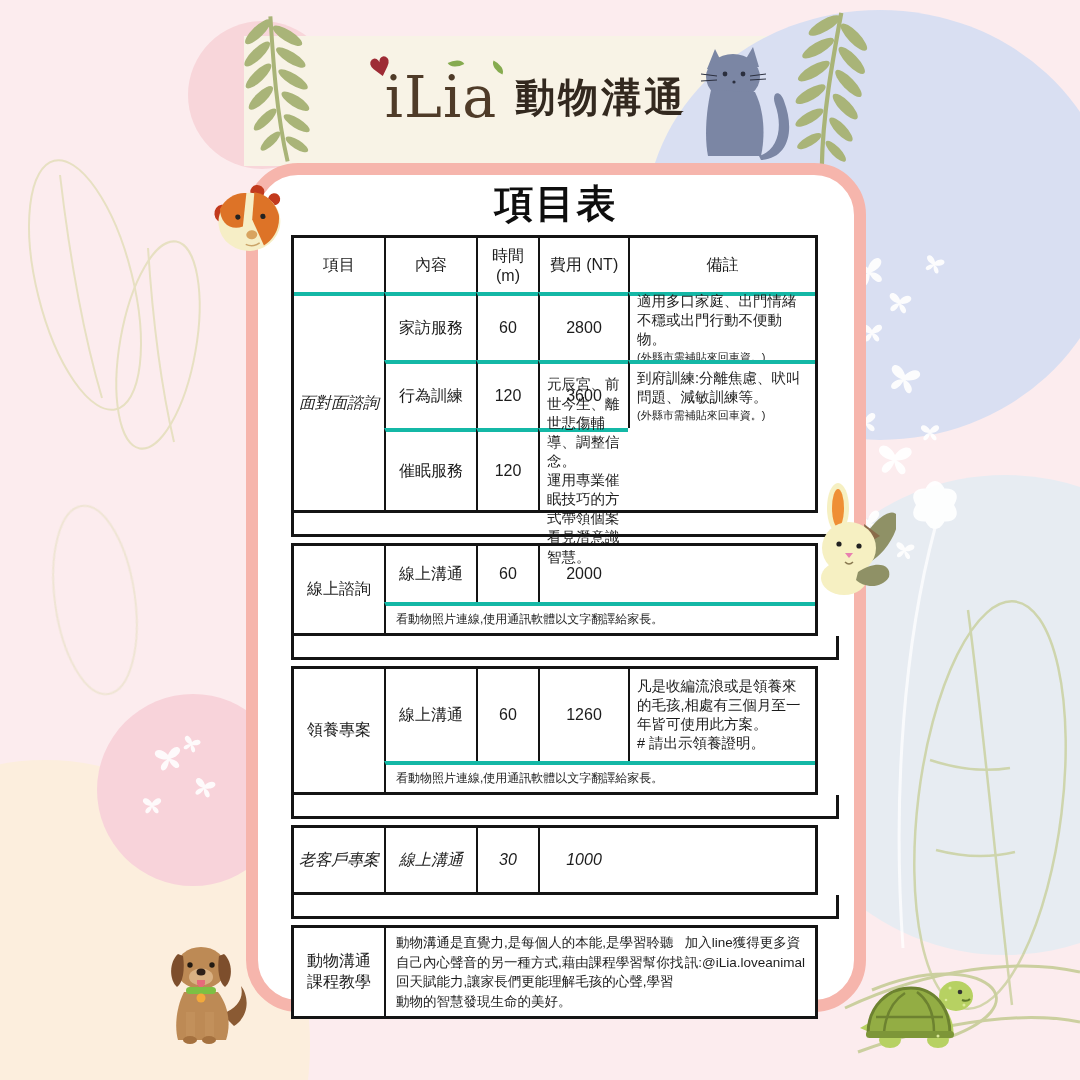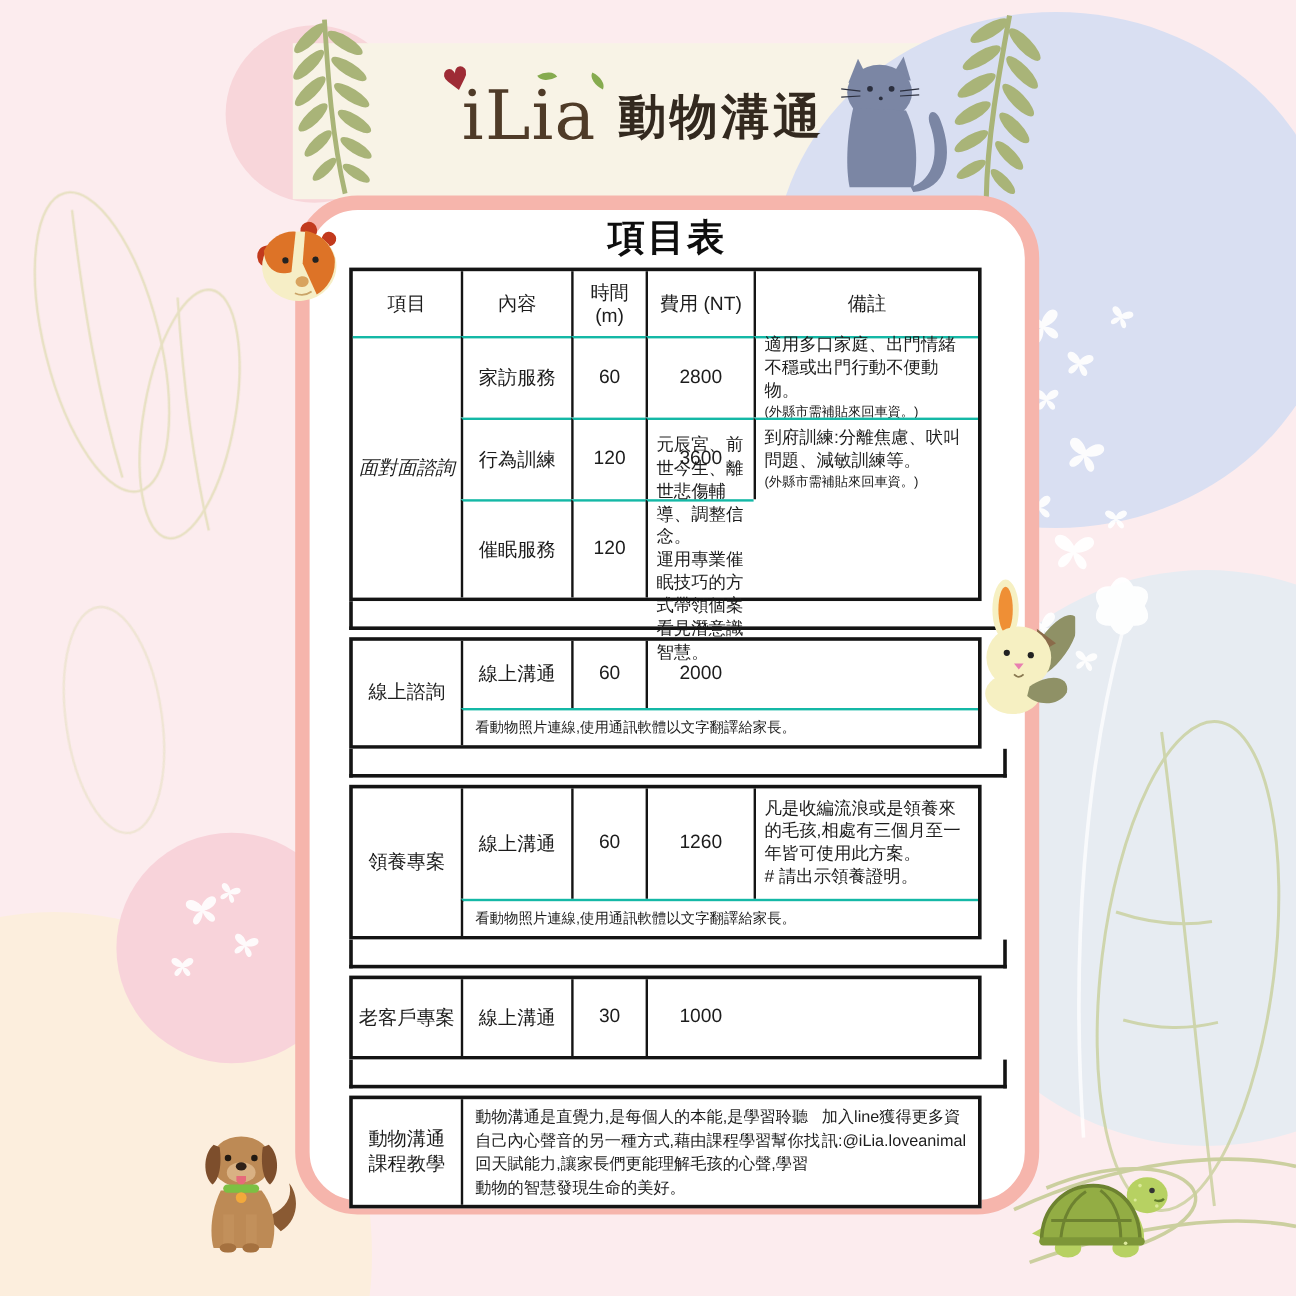--- a/index.html
+++ b/index.html
@@ -20,35 +20,35 @@
     transform:rotate(-14deg);font-family:"DejaVu Sans",sans-serif;}
   .sprout{position:absolute;width:14px;height:9px;background:#86ab4f;
     border-radius:0 100% 0 100%;}
   .sprout.s1{top:-10px;left:64px;transform:rotate(-30deg);}
   .sprout.s2{top:-6px;right:-8px;transform:rotate(25deg);}
   .brand-cjk{font-size:40px;font-weight:700;color:#33291f;letter-spacing:3px;}
 
   
   .card{position:absolute;left:246px;top:163px;width:620px;height:849px;z-index:2;
     background:#fff;border:12px solid #f6b5ac;border-radius:52px;box-sizing:border-box;}
-  .card-title{text-align:center;font-size:31px;font-weight:700;color:#0e0e0e;
+  .card-title{text-align:center;font-size:39px;font-weight:700;color:#0e0e0e;
     margin:2px 0 4px 0;letter-spacing:2px;}
 
   
   .tbl{width:548px;margin:0 0 0 33px;}
   .sec{display:grid;grid-template-columns:90px 92px 62px 90px 1fr;
     border:3px solid #141414;box-sizing:border-box;width:527px;background:#fff;}
   .grid-a{grid-template-rows:54px 68px 68px 82px;}
   .grid-b{grid-template-rows:56px 31px;}
   .grid-c{grid-template-rows:92px 31px;}
-  .grid-d{grid-template-rows:64px;}
+  .grid-d{grid-template-rows:64px;font-style:italic;}
   .grid-e{grid-template-columns:90px 1fr;grid-template-rows:88px;}
   .grid-a .cat-cell{grid-row:2 / span 3;grid-column:1;font-style:italic;}
   .grid-b .cat-cell,.grid-c .cat-cell{grid-row:1 / span 2;grid-column:1;border-radius:21px;}
-  .cell{border-left:2px solid #141414;border-top:2px solid #14b8a6;
+  .cell{border-left:2px solid #141414;border-top:4px solid #14b8a6;
     display:flex;align-items:center;justify-content:center;text-align:center;
     font-size:16px;box-sizing:border-box;padding:2px 4px;}
   .cell.nl{border-left:none;}
   .cell.nt{border-top:none;}
   .cell.note{flex-direction:column;align-items:flex-start;justify-content:center;
     text-align:left;padding:4px 7px;font-size:14.5px;line-height:1.32;}
   .cell .small{font-size:11px;margin-top:1px;}
   .pre{white-space:pre-line;}
   .footnote{grid-column:2 / -1;justify-content:flex-start;text-align:left;
     padding-left:10px;font-size:12px;}

